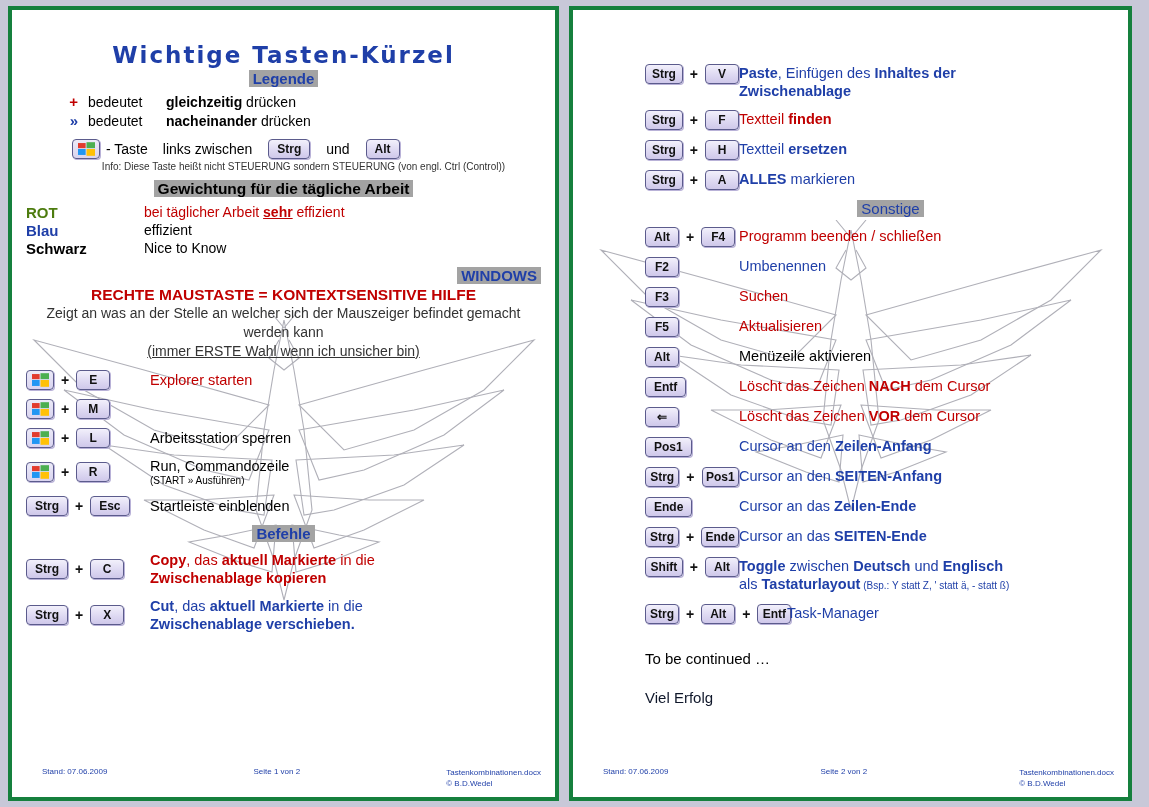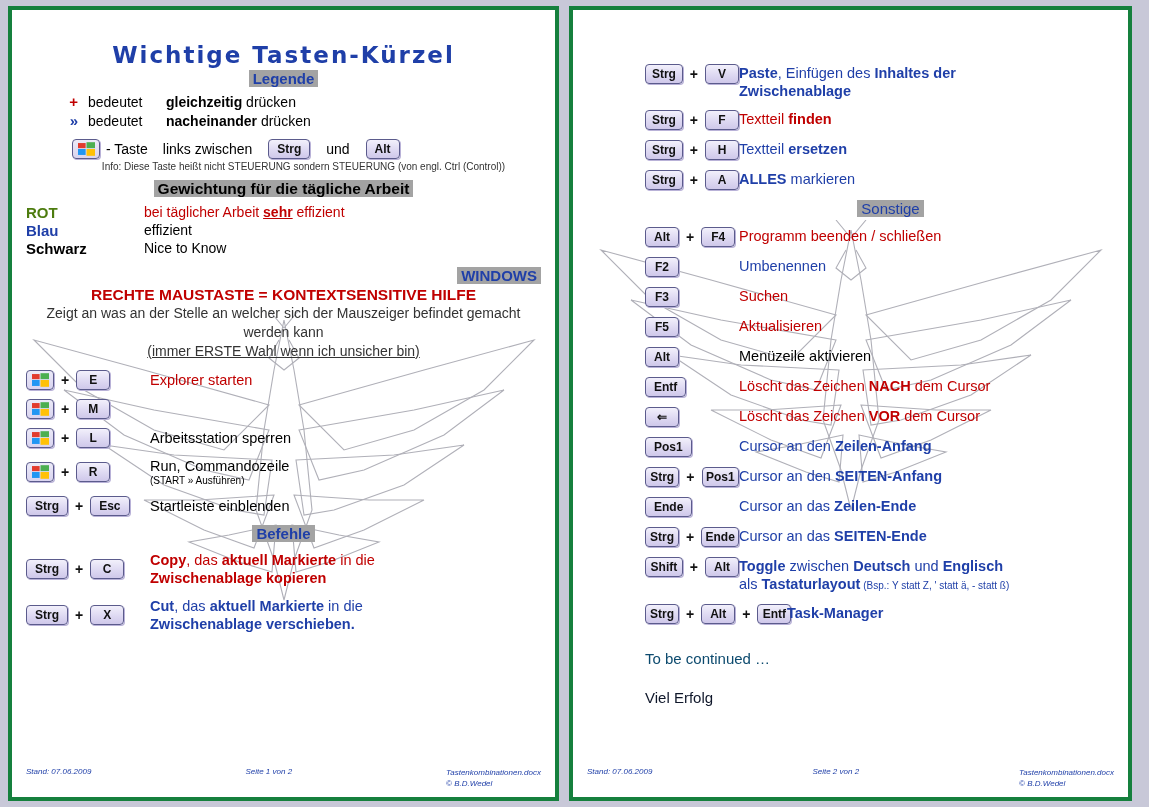--- a/index.html
+++ b/index.html
@@ -88,31 +88,31 @@
   .gewrow{display:flex;margin:1px 0;}
   .gewrow .l{width:118px;font-weight:bold;font-size:15px;}
   .gewrow .r{font-size:14px;}
 
   .winhead{text-align:right;margin:10px 0 2px 0;font-size:15px;font-weight:bold;color:#1f3fa8;}
   .rechte{text-align:center;color:#c00000;font-weight:bold;font-size:15.5px;margin:2px 0 0 0;}
   .rechte-sub{text-align:center;font-size:14px;color:#333;line-height:1.35;margin-bottom:4px;}
   .befehle{text-align:center;font-size:15px;font-weight:bold;color:#1f3fa8;margin:6px 0 4px 0;}
 
   .footer{
-    position:absolute;bottom:8px;left:14px;right:14px;
+    position:absolute;bottom:8px;left:30px;right:14px;
     display:flex;justify-content:space-between;
-    font-size:8px;color:#1f3fa8;font-style:italic;
+    font-size:8px;color:#1f3fa8;
   }
   .footer .r{text-align:left;line-height:1.4;}
 
   
   .rkline{display:flex;align-items:flex-start;margin:10px 0;}
   .rkline .keys{display:flex;align-items:center;width:152px;flex:none;padding-left:58px;box-sizing:border-box;}
   .sonstige{text-align:center;font-size:15px;font-weight:normal;color:#1f3fa8;margin:6px 0 2px 0;padding-left:80px;}
-  .tbc{font-size:15px;color:#0c4a6e;margin:26px 0 0 58px;}
+  .tbc{font-size:15px;color:#000000;margin:26px 0 0 58px;}
   .viel{font-size:15px;color:#0f172a;margin:22px 0 0 58px;}
 </style>
 </head>
 <body>
 
 <div class="pages">
 
   <div class="page page-left">
 
     <div class="eagle">
@@ -466,21 +466,21 @@
       </div>
 
       <div class="rkline">
         <div class="keys" style="width:200px;">
           <span class="key">Strg</span>
           <span class="plus">+</span>
           <span class="key">Alt</span>
           <span class="plus">+</span>
           <span class="key">Entf</span>
         </div>
-        <div class="desc blue" style="font-weight:bold;">Task-Manager</div>
+        <div class="desc blue" style="font-weight:normal;">Task-Manager</div>
       </div>
 
       <div class="tbc">To be continued …</div>
       <div class="viel">Viel Erfolg</div>
     </div>
 
     <div class="footer">
       <div>Stand: 07.06.2009</div>
       <div>Seite 2 von 2</div>
       <div class="r">

